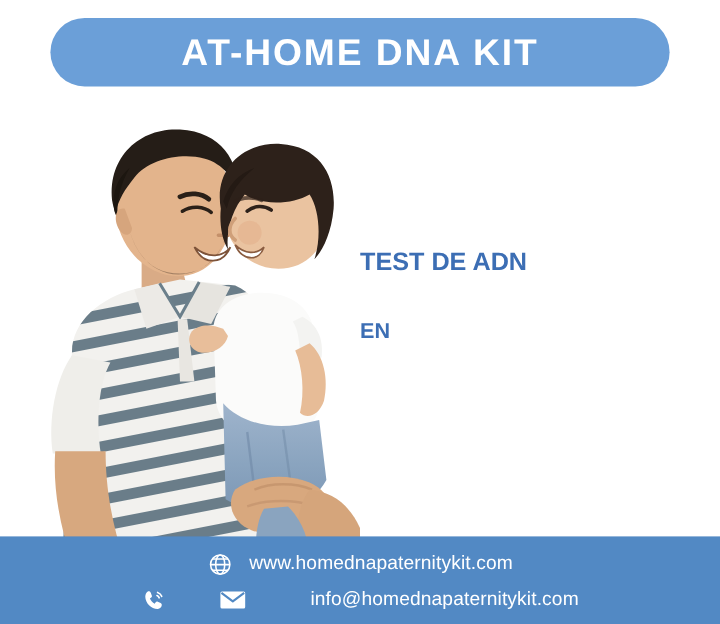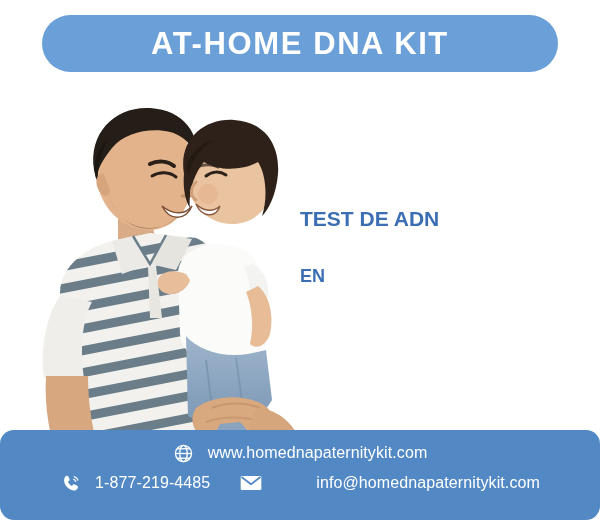--- a/index.html
+++ b/index.html
@@ -84,23 +84,22 @@
   .info-line.l1 { font-size: 21px; margin-bottom: 38px; }
   .info-line.l2 { font-size: 18px; margin-bottom: 38px; }
   .info-line.l3 { font-size: 22px; }
 
   
   .footer-band {
     position: absolute;
     left: 0;
     bottom: 0;
     width: 600px;
-    height: 90px;
+    height: 73px;
     background: #5289c4;
-    border-radius: 14px;
   }
   .footer-row {
     position: absolute;
     width: 100%;
     display: flex;
     align-items: center;
     justify-content: center;
     color: #ffffff;
   }
   .footer-row.row1 { top: 12px; }
@@ -264,21 +263,20 @@
 
     <div class="footer-row row2">
       <div class="contact-item">
         <span class="contact-icon">
           <svg viewBox="0 0 24 24" width="21" height="21">
             <path d="M6.2 3.2 C7.3 3 8.2 3.4 8.6 4.4 L9.7 7.1 C10 7.9 9.8 8.6 9.1 9.1 L7.9 10 C8.8 12.1 10.4 13.8 12.5 14.9 L13.4 13.6 C13.9 12.9 14.6 12.7 15.4 13 L18.1 14.2 C19 14.6 19.4 15.5 19.2 16.5 C18.9 18.4 17.4 19.8 15.5 20 C9.4 20.2 3.6 14.6 3.5 8.4 C3.6 6.4 4.4 4.1 6.2 3.2 Z" fill="#ffffff"></path>
             <path d="M15.2 4.2 C17 4.8 18.5 6.2 19.2 8" fill="none" stroke="#ffffff" stroke-width="1.5" stroke-linecap="round"></path>
             <path d="M14.6 7.2 C15.6 7.6 16.4 8.4 16.8 9.4" fill="none" stroke="#ffffff" stroke-width="1.5" stroke-linecap="round"></path>
           </svg>
         </span>
-        <span class="contact-text">1-877-219-4485</span>
       </div>
 
       <div class="contact-item">
         <span class="contact-icon">
           <svg viewBox="0 0 26 20" width="23" height="18">
             <rect x="0.8" y="1.6" width="24.4" height="16.8" rx="1.6" fill="#ffffff"></rect>
             <path d="M1.8 3 L13 11.4 L24.2 3" fill="none" stroke="#5289c4" stroke-width="2.1" stroke-linejoin="round"></path>
           </svg>
         </span>
         <span class="contact-text">info@homednapaternitykit.com</span>

